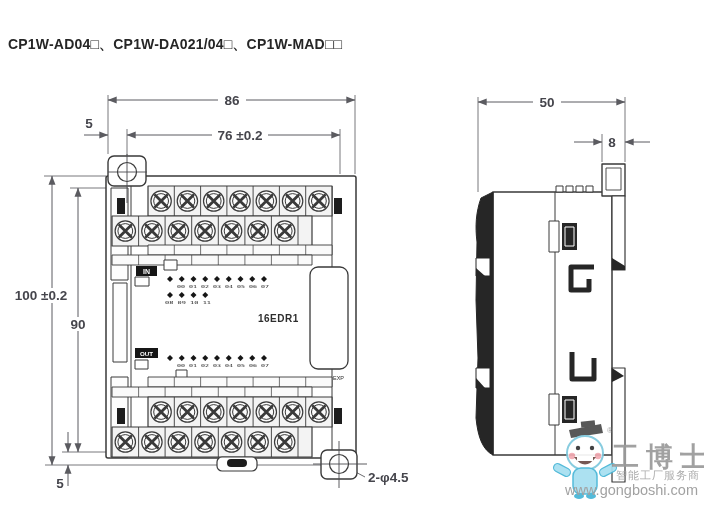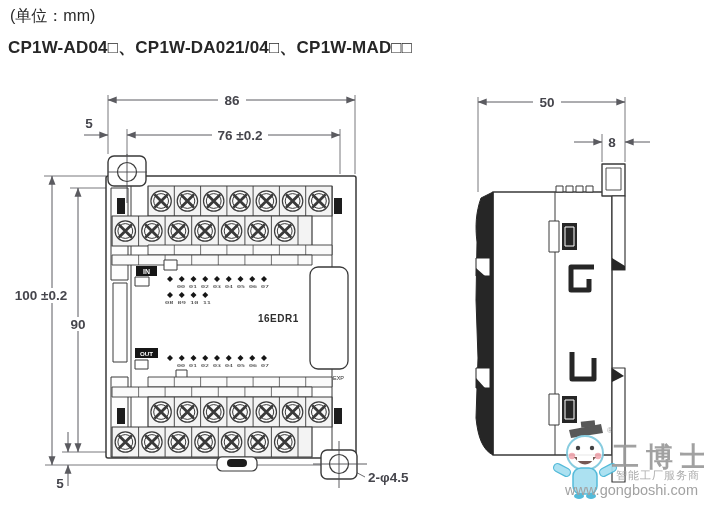--- a/index.html
+++ b/index.html
@@ -1,33 +1,32 @@
 <!DOCTYPE html>
 <html><head>
 <meta charset="utf-8">
 <style>
   html,body{margin:0;padding:0;}
   .page{position:relative;width:704px;height:508px;background:#ffffff;overflow:hidden;
         font-family:"Liberation Sans","DejaVu Sans",sans-serif;}
   .unit-note{position:absolute;left:10px;top:6px;font-size:16px;color:#2a2a2a;}
-  .doc-title{position:absolute;left:8px;top:36px;font-size:17px;font-weight:bold;color:#262626;letter-spacing:0.2px;}
+  .doc-title{position:absolute;left:8px;top:36px;font-size:14px;font-weight:bold;color:#262626;letter-spacing:0.2px;}
   svg{position:absolute;left:0;top:0;}
   svg text{font-family:"Liberation Sans","DejaVu Sans",sans-serif;}
   .dimtxt{font-size:13.5px;font-weight:bold;fill:#45454c;}
   .tinytxt{font-size:4.2px;fill:#2c2c2c;font-family:"DejaVu Sans Mono",monospace;}
   .badgetxt{fill:#ffffff;font-weight:bold;}
   .wm-brand{font-size:27px;font-weight:bold;fill:#9a9a9a;font-family:"Liberation Serif","DejaVu Serif",serif;letter-spacing:7px;}
   .wm-tag{font-size:11px;fill:#a6a6a6;letter-spacing:1px;}
   .wm-url{font-size:14.5px;fill:#9a9a9a;}
 </style>
 </head>
 <body>
 
 <div class="page">
-  <div class="unit-note">(单位：mm)</div>
   <div class="doc-title">CP1W-AD04□、CP1W-DA021/04□、CP1W-MAD□□</div>
 
   <svg width="704" height="508" viewBox="0 0 704 508">
     <defs>
       <marker id="ah" markerWidth="10" markerHeight="8" refX="9.2" refY="4" orient="auto-start-reverse" markerUnits="userSpaceOnUse">
         <path d="M0.5,0.5 L9.5,4 L0.5,7.5 Z" fill="#5b5b60"></path>
       </marker>
       <g id="screw">
         <circle r="10.2" fill="#fbfbfb" stroke="#3a3a3a" stroke-width="1.2"></circle>
         <circle r="7.4" fill="none" stroke="#3a3a3a" stroke-width="1"></circle>

